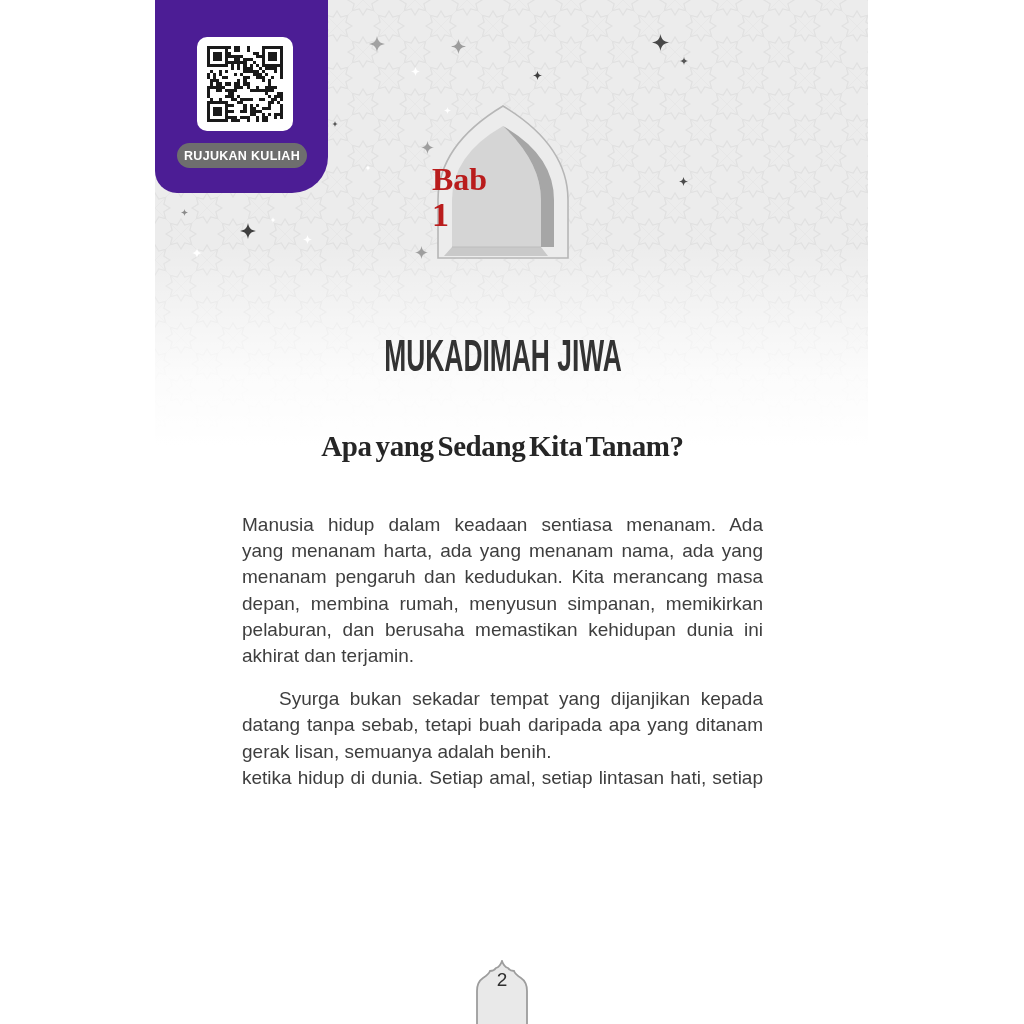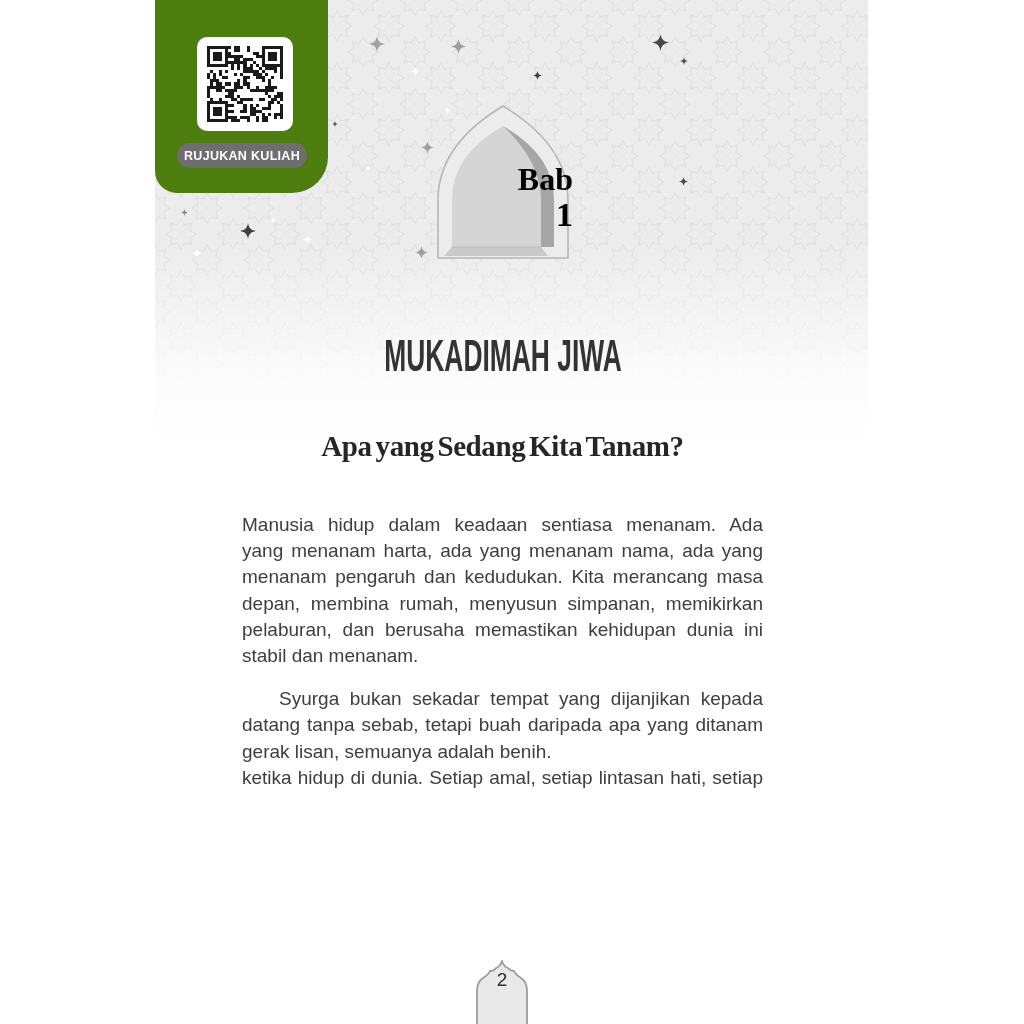--- a/index.html
+++ b/index.html
@@ -18,39 +18,39 @@
   .hero svg.pattern { position:absolute; left:0; top:0; }
   .hero .fade {
     position:absolute; inset:0;
     background:linear-gradient(180deg, rgba(255,255,255,0) 0%, rgba(255,255,255,0) 52%, rgba(255,255,255,0.82) 80%, #ffffff 95%);
   }
   
   .sp { position:absolute; overflow:visible; pointer-events:none; }
   
   .qr-panel {
     position:absolute; left:155px; top:0; width:173px; height:193px;
-    background:#4d7c0f; border-radius:0 0 36px 22px; z-index:5;
+    background:#4c1d95; border-radius:0 0 36px 22px; z-index:5;
   }
   .qr-box {
     position:absolute; left:42px; top:37px; width:96px; height:94px;
     background:#ffffff; border-radius:10px;
     display:flex; align-items:center; justify-content:center;
   }
   .qr-pill {
     position:absolute; left:22px; top:143px; width:130px; height:25px;
     background:#6e6e6e; border-radius:13px;
     color:#ffffff; font-weight:bold; font-size:12.5px; letter-spacing:0.3px;
     display:flex; align-items:center; justify-content:center;
     white-space:nowrap;
   }
   
   .bab-arch { position:absolute; left:428px; top:100px; z-index:4; }
   .bab-text {
     position:absolute; left:432px; top:162px; width:141px; z-index:6;
-    text-align:right; font-family:"Liberation Serif", serif; font-weight:bold; color:#000000;
+    text-align:left; font-family:"Liberation Serif", serif; font-weight:bold; color:#b91c1c;
   }
   .bab-text .w1 { font-size:32px; line-height:34px; }
   .bab-text .w2 { font-size:34px; line-height:38px; }
   
   .title-wrap {
     position:absolute; left:242px; top:334px; width:521px;
     text-align:center; z-index:6;
   }
   .title-wrap span {
     display:inline-block; font-weight:bold; font-size:44px; line-height:1;
@@ -188,21 +188,21 @@
 </div>
 <div class="subtitle">Apa yang Sedang Kita Tanam?</div>
 
 <div class="body-col">
   <div class="para">
       <div class="jline">Manusia hidup dalam keadaan sentiasa menanam. Ada</div>
       <div class="jline">yang menanam harta, ada yang menanam nama, ada yang</div>
       <div class="jline">menanam pengaruh dan kedudukan. Kita merancang masa</div>
       <div class="jline">depan, membina rumah, menyusun simpanan, memikirkan</div>
       <div class="jline">pelaburan, dan berusaha memastikan kehidupan dunia ini</div>
-      <div class="jline last">stabil dan menanam.</div>
+      <div class="jline last">akhirat dan terjamin.</div>
     </div>
   <div class="para">
     </div>
   <div class="para">
       <div class="jline" style="text-indent: 37px;">Syurga bukan sekadar tempat yang dijanjikan kepada</div>
       <div class="jline">datang tanpa sebab, tetapi buah daripada apa yang ditanam</div>
       <div class="jline last">gerak lisan, semuanya adalah benih.</div>
       <div class="jline">ketika hidup di dunia. Setiap amal, setiap lintasan hati, setiap</div>
     </div>
 </div>

